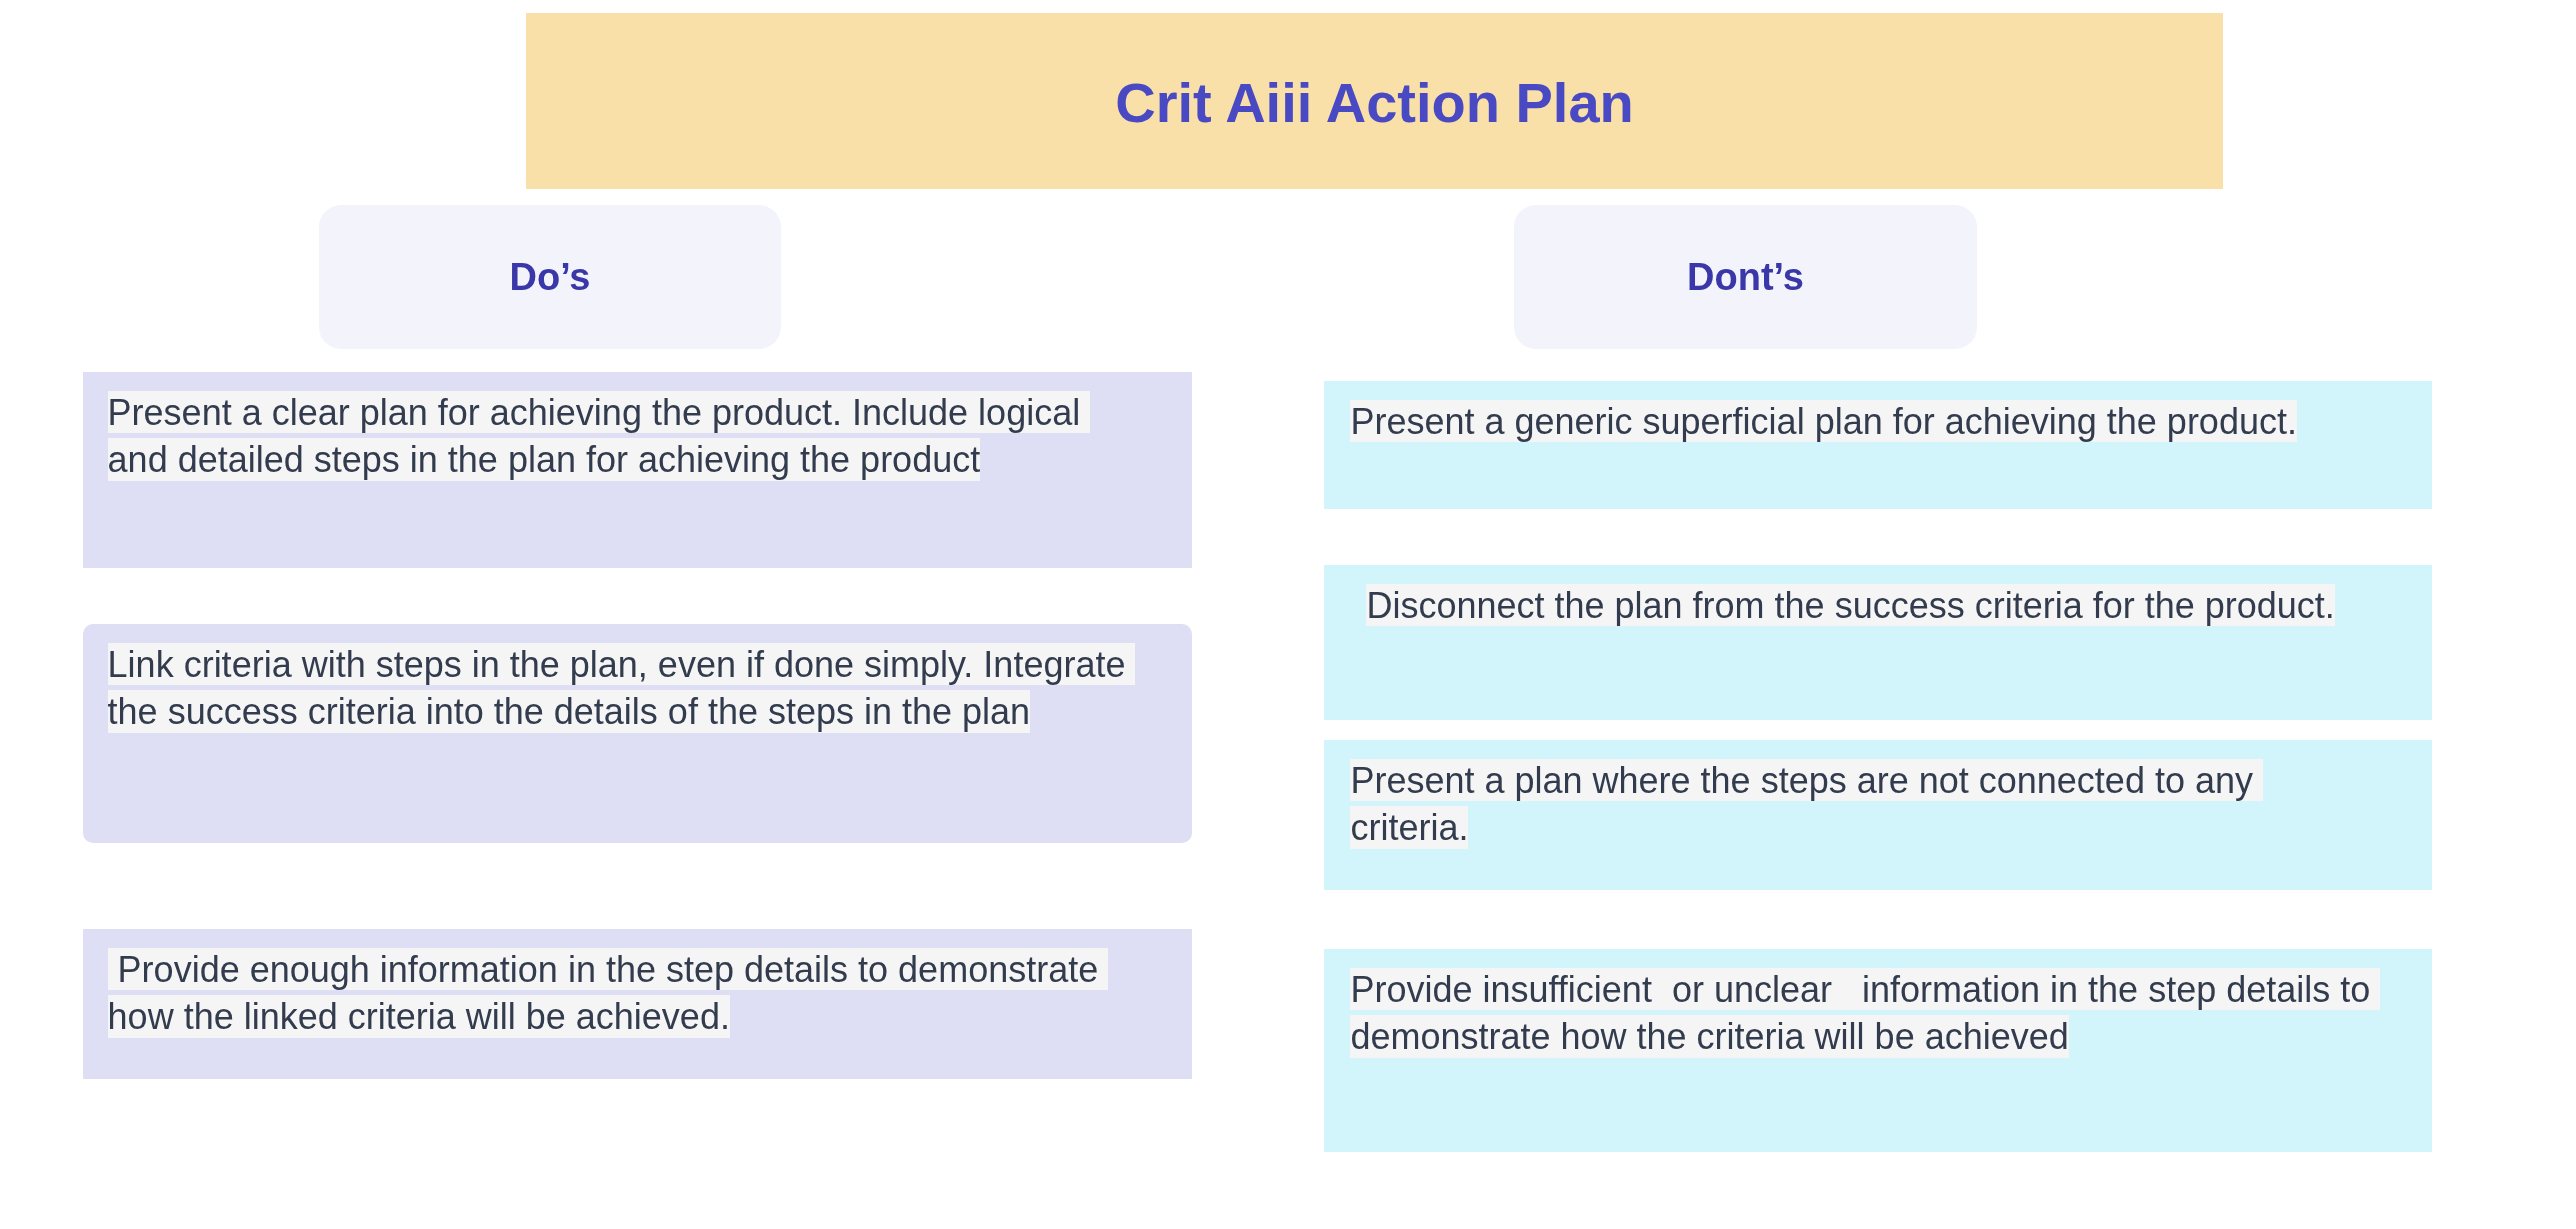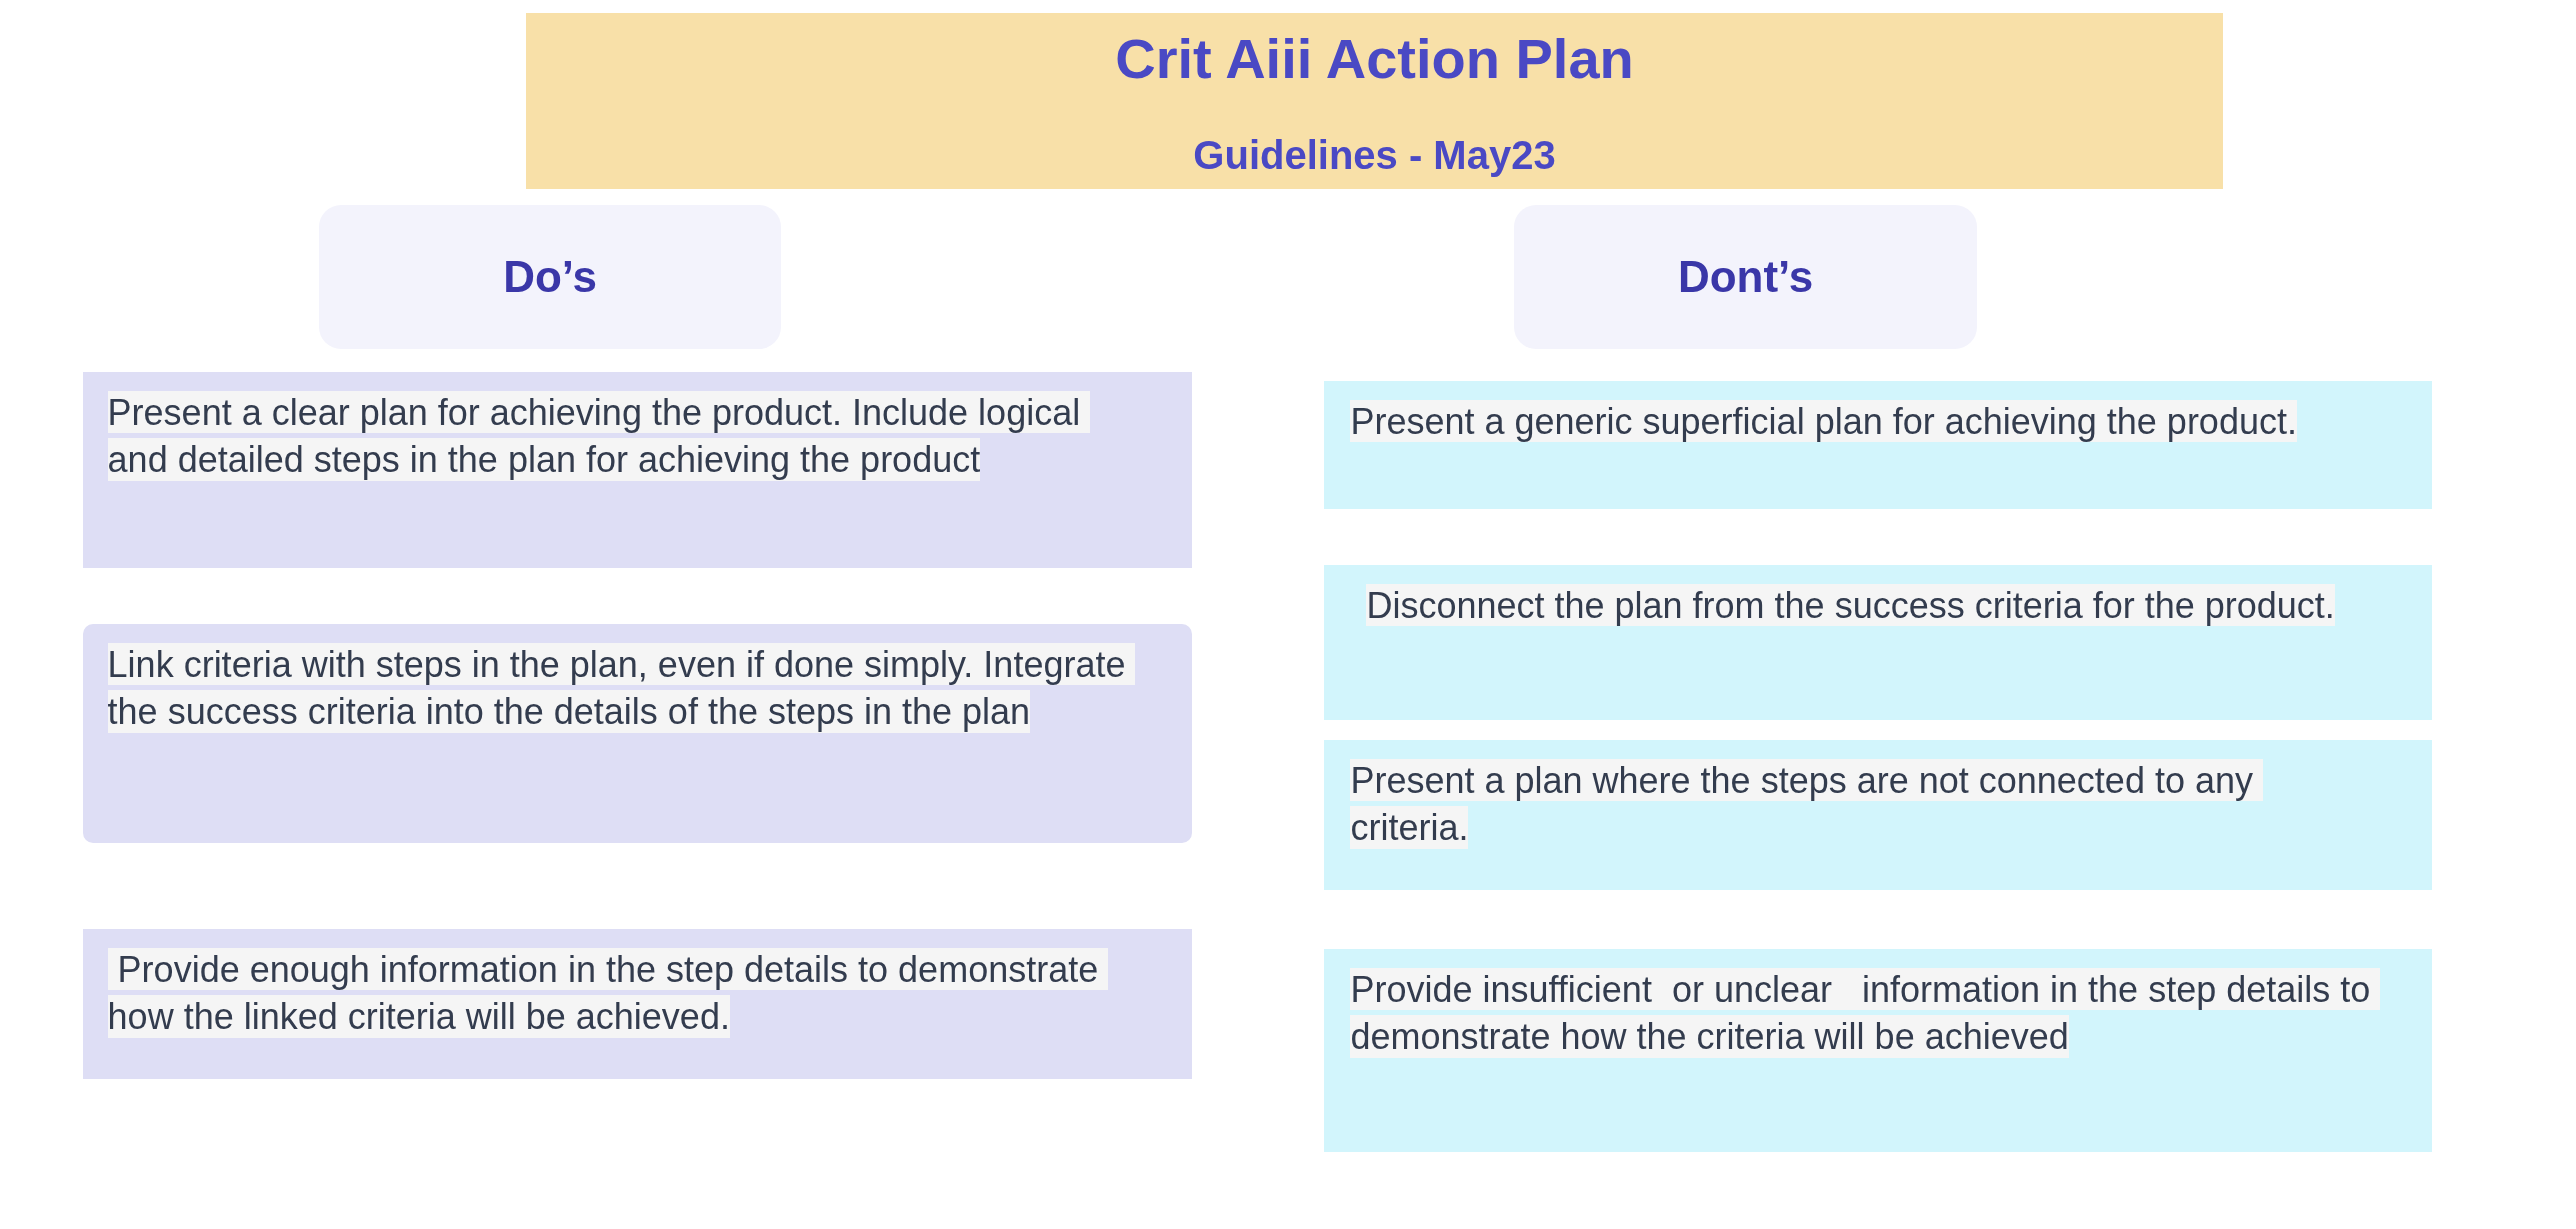--- a/index.html
+++ b/index.html
@@ -52,21 +52,21 @@
   .column-header {
     position: absolute;
     height: 144px;
     background: #F3F3FC;
     border-radius: 22px;
     display: flex;
     align-items: center;
     justify-content: center;
   }
   .column-header .column-header-label {
-    font-size: 44px;
+    font-size: 38px;
     font-weight: bold;
     color: #3A37A8;
     white-space: nowrap;
   }
   #dos-header   { left: 319px;  top: 205px; width: 462px; }
   #donts-header { left: 1514px; top: 205px; width: 463px; }
 
   
   .card {
     position: absolute;
@@ -102,21 +102,20 @@
   #donts-card-0 { top: 381px;  height: 128px; }
   #donts-card-1 { top: 565px;  height: 155px; padding-left: 16px; }
   #donts-card-2 { top: 740px;  height: 150px; }
   #donts-card-3 { top: 949px; height: 203px; }
 </style>
 </head>
 <body>
 
 <div id="title-banner">
   <div class="title-main">Crit Aiii Action Plan</div>
-  <div class="title-sub">Guidelines - May23</div>
 </div>
 
 <div id="dos-header" class="column-header">
   <span class="column-header-label">Do’s</span>
 </div>
 
 <div id="donts-header" class="column-header">
   <span class="column-header-label">Dont’s</span>
 </div>
 

